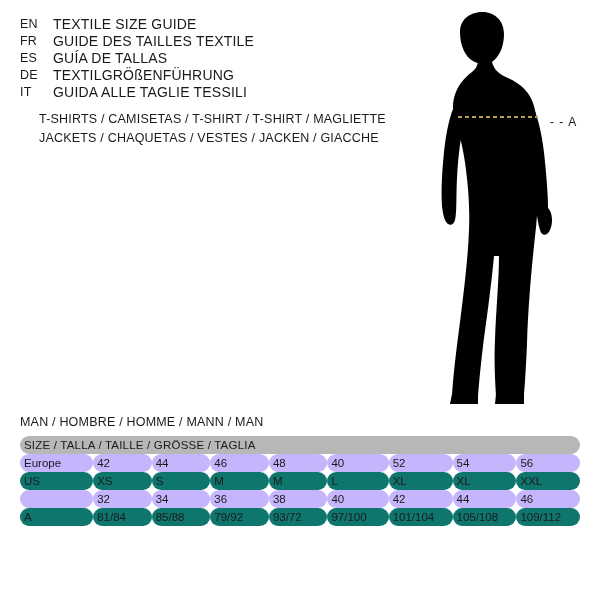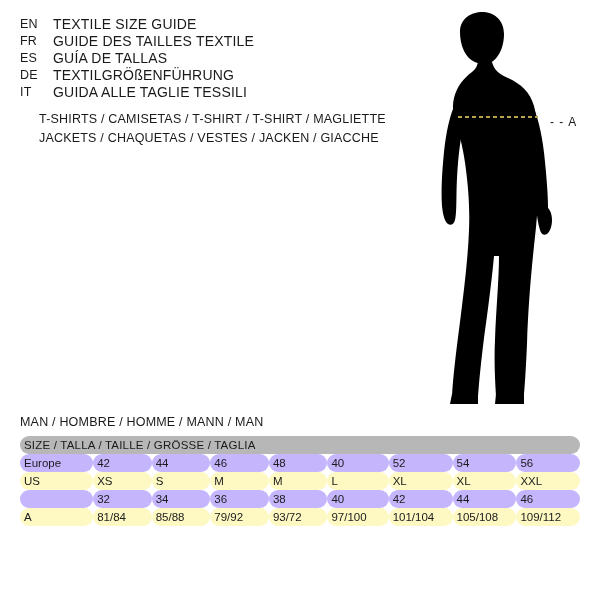--- a/index.html
+++ b/index.html
@@ -110,21 +110,21 @@
     border-radius: 9px;
   }
   tr.header-row td {
     background: #b7b7b7;
     font-size: 11.5px;
     letter-spacing: 0.2px;
     padding-top: 3px;
     padding-bottom: 3px;
   }
   tr.shade td { background: #c4b5fd; }
-  tr.plain td { background: #fef9c3; }
+  tr.plain td { background: #0f766e; }
   td.col-label { width: 85px; }
   td.cell { width: 66px; }
 
   .footnote {
     position: absolute;
     left: 20px;
     top: 548px;
     font-size: 11.5px;
     letter-spacing: 0.2px;
   }

